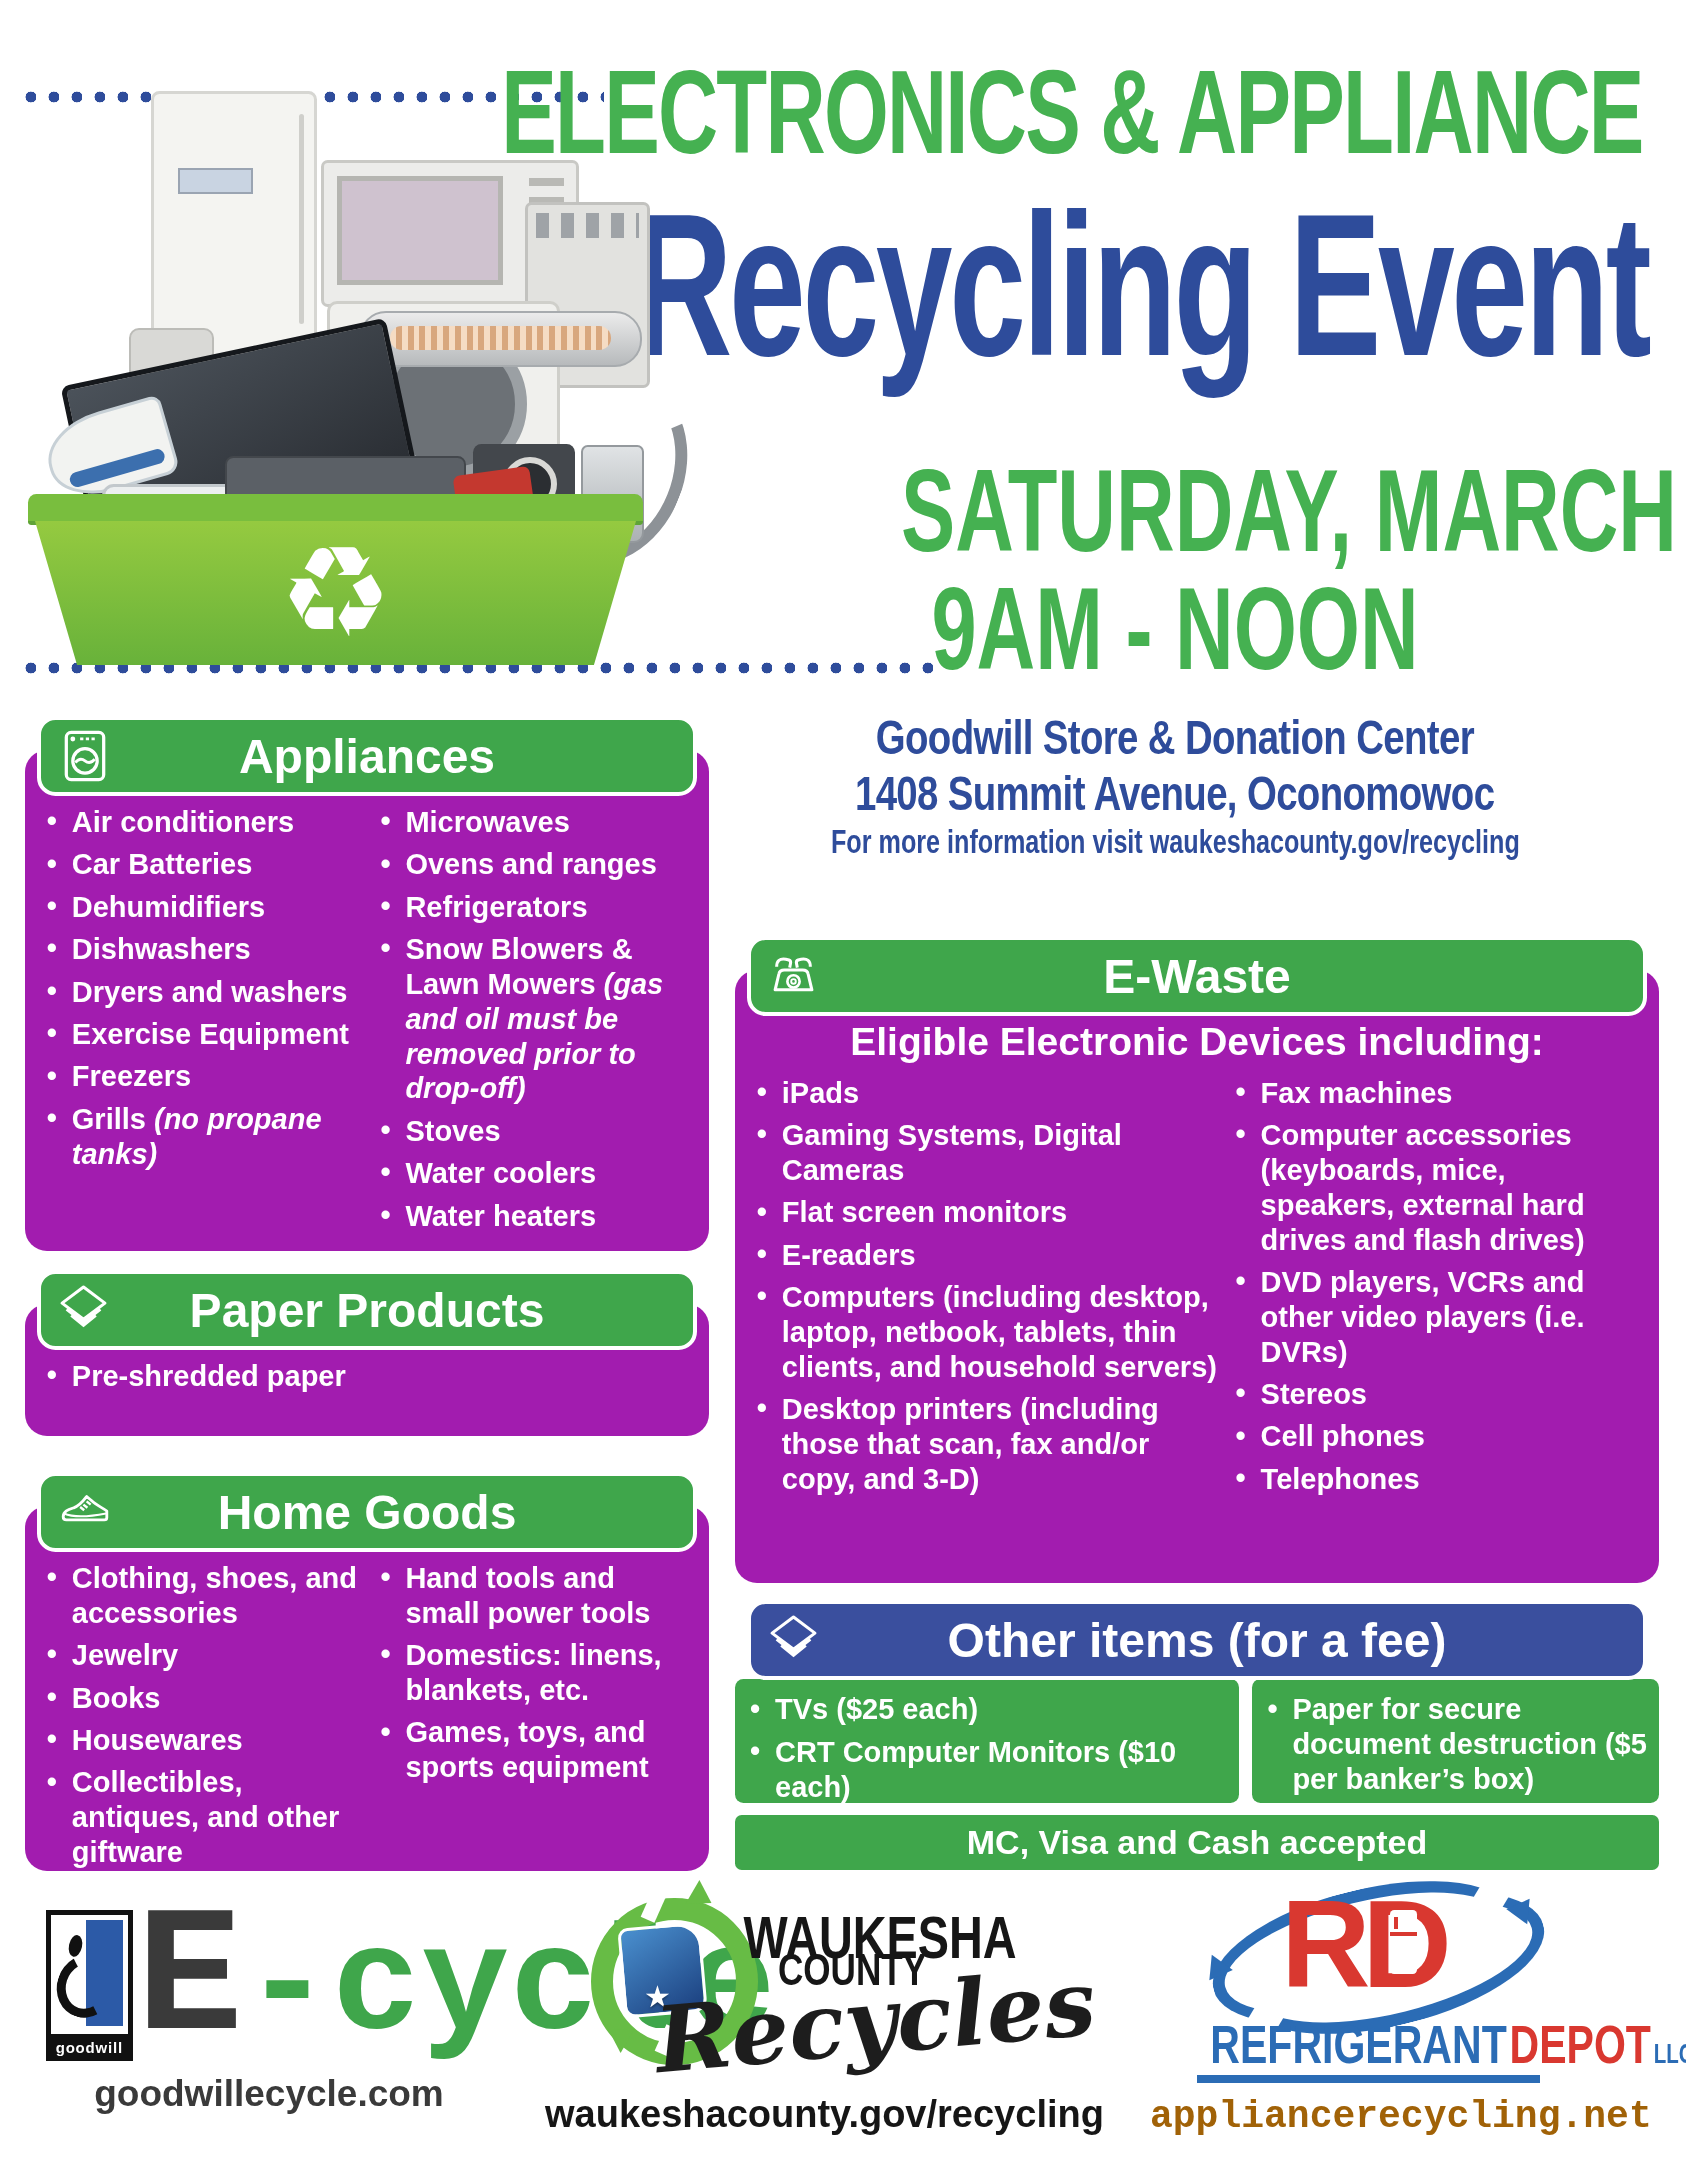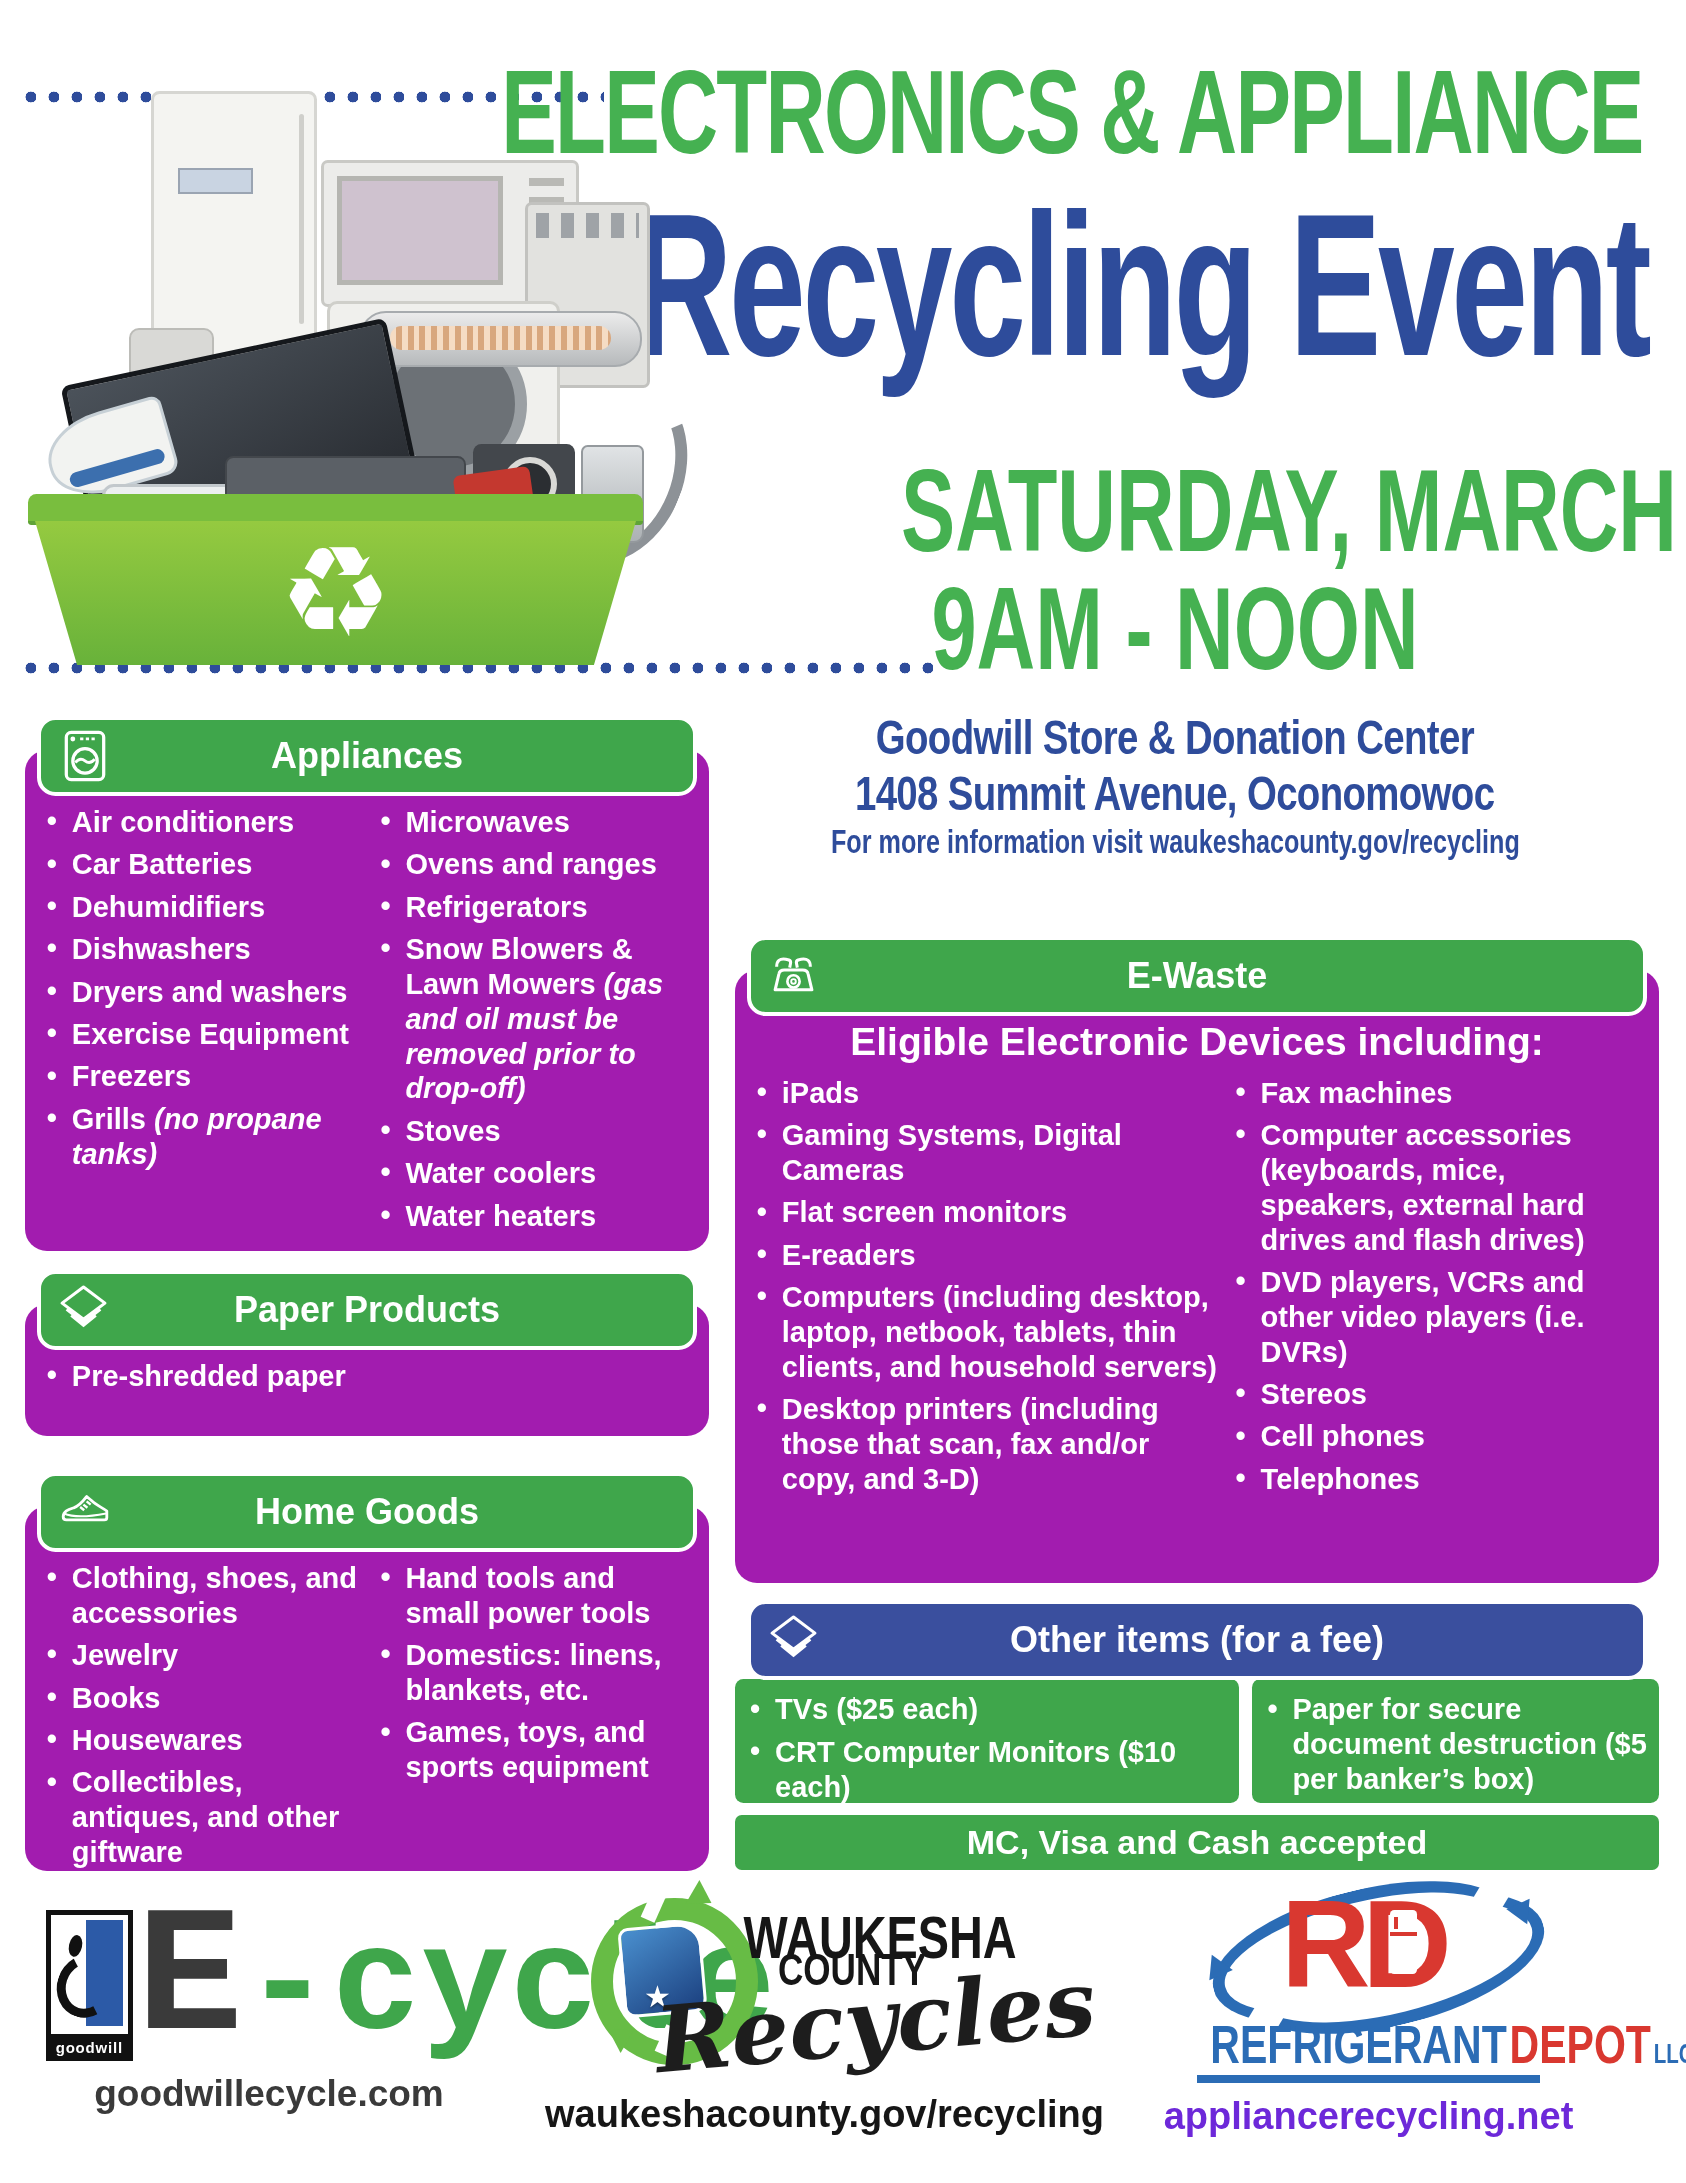--- a/index.html
+++ b/index.html
@@ -60,21 +60,21 @@
   .bin-rim{left:3.4px;top:418px;width:615px;height:27px;background:#79BE3E;border-bottom:4.2px solid #5FA337;border-radius:8.4px 8.4px 3.4px 3.4px;}
   .bin-body{left:10px;top:445px;width:601px;height:144px;background:linear-gradient(180deg,#95CA40,#68B23A);
             clip-path:polygon(0% 0%,100% 0%,93% 100%,7% 100%);display:flex;align-items:center;justify-content:center;}
   .bin-recycle{color:#fff;font-family:"DejaVu Sans",sans-serif;font-size:126px;line-height:1;}
 
   
   .panel{position:absolute;z-index:2;}
   .sec-header{position:absolute;top:0;left:11.8px;right:11.8px;height:72px;border:4.2px solid #fff;border-radius:18.5px;z-index:3;}
   .green-header{background:#3FA64B;}
   .blue-header{background:#3A4F9E;}
-  .sec-title{position:absolute;inset:0;display:flex;align-items:center;justify-content:center;color:#fff;font-size:36px;font-weight:bold;}
+  .sec-title{position:absolute;inset:0;display:flex;align-items:center;justify-content:center;color:#fff;font-size:48px;font-weight:bold;}
   .sec-icon{position:absolute;left:18.5px;top:50%;transform:translateY(-50%);width:52px;height:52px;}
   .sec-body{position:absolute;left:0;right:0;top:34px;bottom:0;border-radius:22px;}
   .blue-body{background:#a21caf;}
   .cols{display:flex;gap:8.4px;padding:55px 13.4px 0 11.8px;}
   .cols.tight{padding-top:11.8px;}
   .list{list-style:none;margin:0;padding:0;flex:1;color:#fff;font-weight:bold;font-size:29px;line-height:1.2;}
   .list li{position:relative;padding-left:35px;margin-bottom:7.6px;}
   .list li::before{content:"\2022";position:absolute;left:10px;top:-0.8px;}
   .list em{font-style:italic;font-weight:bold;}
   #sec-appliances{left:25px;top:716px;width:684px;height:535px;}
@@ -127,21 +127,21 @@
   .rd-letters{position:absolute;left:72px;top:0;font-size:124px;font-weight:bold;color:#D93830;letter-spacing:-8.4px;line-height:1;}
   .rd-fridge{position:absolute;left:181px;top:28.6px;width:27px;height:64px;background:#fff;border-radius:4.2px;}
   .rd-fridge:before{content:"";position:absolute;left:0;right:0;top:22px;height:4.2px;background:#D93830;}
   .rd-fridge:after{content:"";position:absolute;left:4.2px;top:6.7px;width:3.4px;height:11.8px;background:#D93830;}
   .rd-words{position:absolute;left:-50px;right:-50px;top:128px;text-align:center;font-weight:bold;white-space:nowrap;}
   .rd-words .cx{transform:scaleX(.76);}
   .rd-w1{color:#2B6CB5;font-size:54px;}
   .rd-w2{color:#D93830;font-size:54px;}
   .rd-w3{color:#2B6CB5;font-size:27px;}
   .rd-bar{position:absolute;left:13.4px;right:13.4px;top:190px;height:8.4px;background:#2B6CB5;}
-  .rd-url{position:absolute;left:-34px;right:-34px;top:210px;text-align:center;font-size:38px;font-weight:bold;color:#6d28d9;}
+  .rd-url{position:absolute;left:-34px;right:-34px;top:210px;text-align:center;font-size:38px;font-weight:bold;color:#a16207;font-family:Liberation Mono, monospace;}
 
   svg{display:block;}
 </style>
 </head>
 <body>
 
 <div class="page">
 
   <div class="dots" id="dots-top"></div>
   <div class="dots" id="dots-mid"></div>

